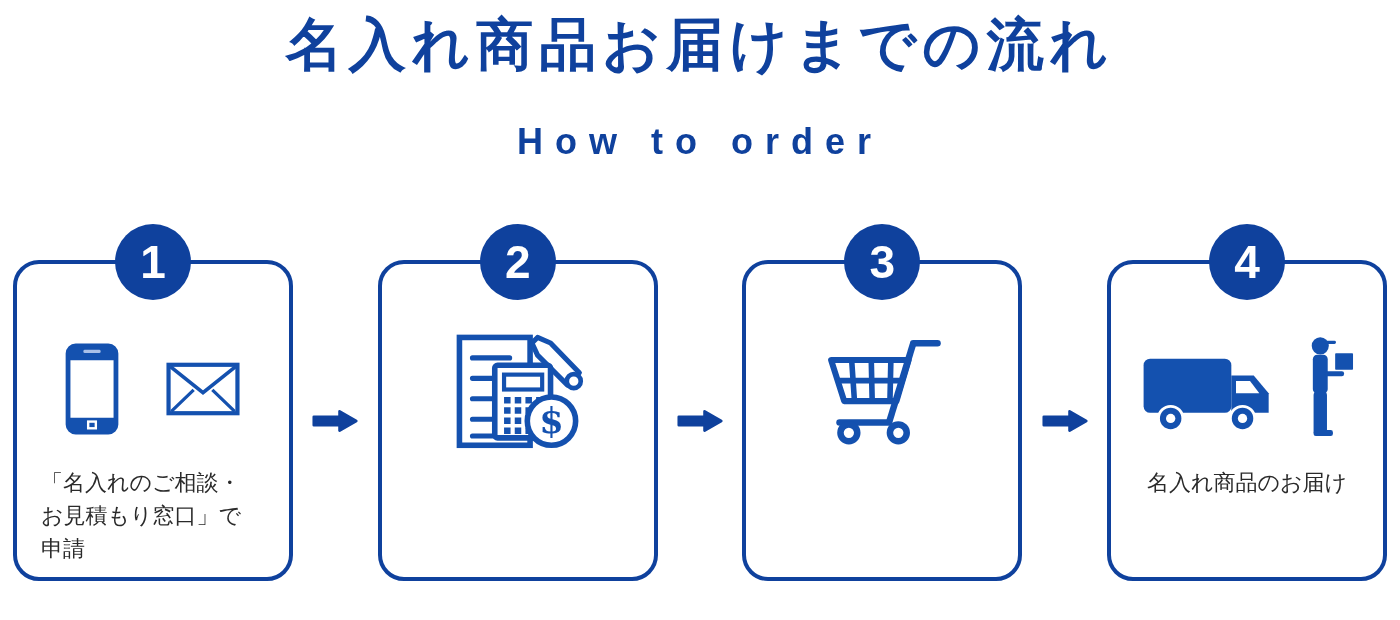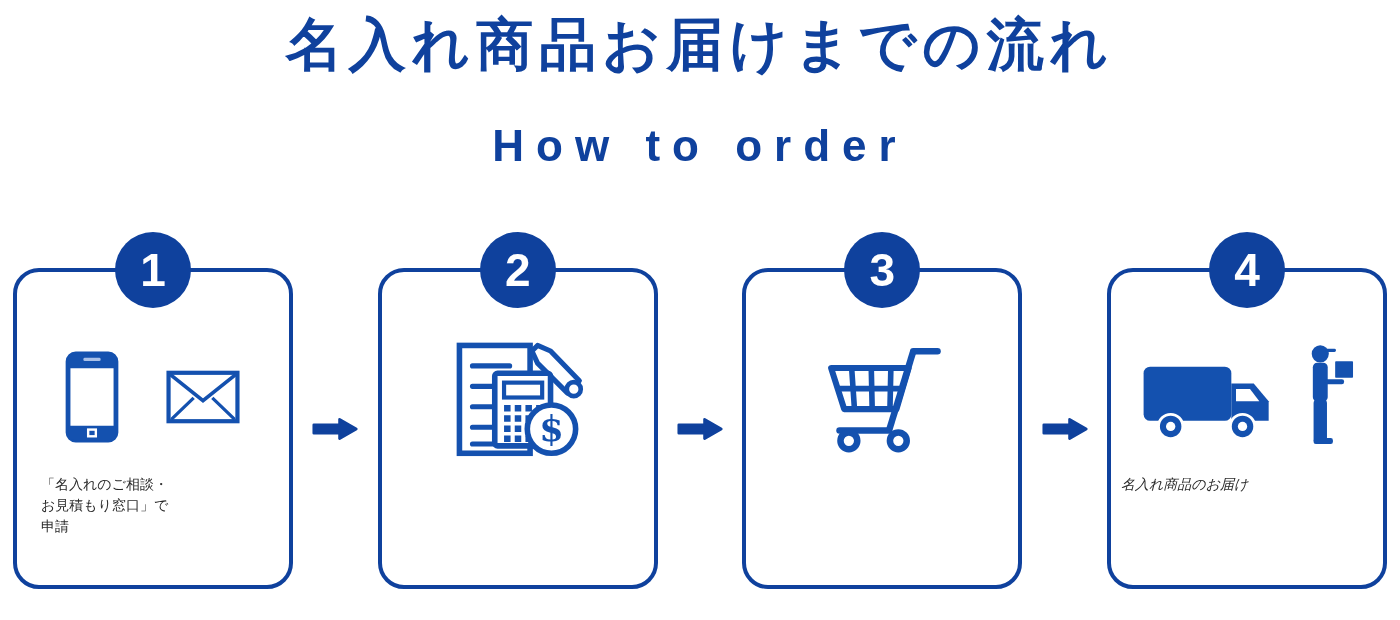--- a/index.html
+++ b/index.html
@@ -6,21 +6,21 @@
   .page{
     position:relative;width:1400px;height:620px;background:var(--background,#fff);
     overflow:hidden;font-family:"Liberation Sans","DejaVu Sans",sans-serif;
   }
   .title{
     margin:10px 0 0;text-align:center;color:var(--primary,#0f419d);
     font-size:57px;font-weight:900;letter-spacing:6px;line-height:1.2;
   }
   .subtitle{
     margin:46px 0 0;text-align:center;color:var(--primary,#0f419d);
-    font-size:44px;font-weight:600;letter-spacing:12px;line-height:1;
+    font-size:36px;font-weight:600;letter-spacing:12px;line-height:1;
   }
   .flow{
     display:flex;align-items:flex-start;margin:100px 13px 0;
   }
   .step{
     position:relative;width:280px;height:321px;box-sizing:border-box;
     border:4px solid var(--primary,#0f419d);border-radius:26px;background:#fff;
     flex:0 0 auto;
   }
   .arrow-wrap{
@@ -32,24 +32,24 @@
     display:flex;align-items:center;justify-content:center;
   }
   .badge span{
     color:var(--badge-text,#fff);font-size:46px;font-weight:bold;line-height:1;
   }
   .icons{
     height:150px;margin-top:50px;display:flex;align-items:center;justify-content:center;gap:46px;
   }
   .icons.tight{gap:14px;}
   .caption{
-    margin:2px 24px 0;font-size:14px;line-height:1.5;color:var(--caption-text,#2a2a2a);
+    margin:2px 24px 0;font-size:22px;line-height:1.5;color:var(--caption-text,#2a2a2a);
     white-space:pre-line;
   }
-  .step--center .caption{margin-left:10px;margin-right:10px;font-style:italic;}
+  .step--center .caption{text-align:center;margin-left:10px;margin-right:10px;}
   
   .s  {stroke:var(--icon-blue,#1451af);fill:none;}
   .sf {stroke:var(--icon-blue,#1451af);fill:#fff;}
   .f  {fill:var(--icon-blue,#1451af);}
   .fw {fill:#fff;}
   .fl {fill:#a9c0e8;}
   .sw {stroke:#fff;fill:none;}
   .fp {fill:var(--primary,#0f419d);stroke:var(--primary,#0f419d);stroke-width:3;stroke-linejoin:round;}
   .coin-text{fill:var(--icon-blue,#1451af);font-family:"DejaVu Serif",serif;font-size:38px;font-weight:bold;}
 </style>

